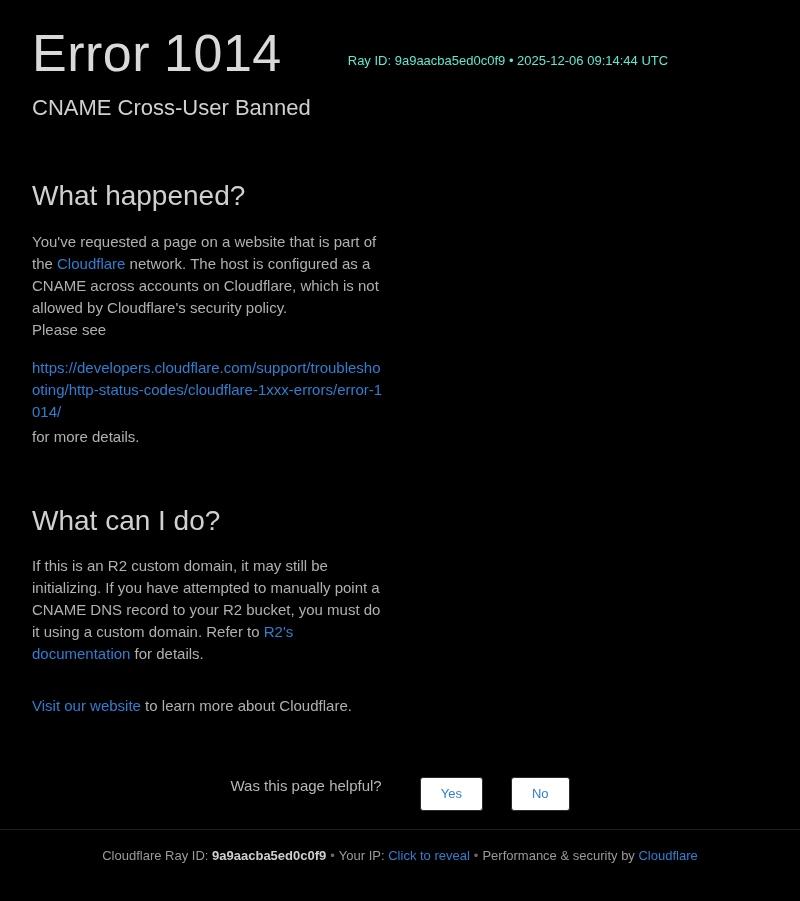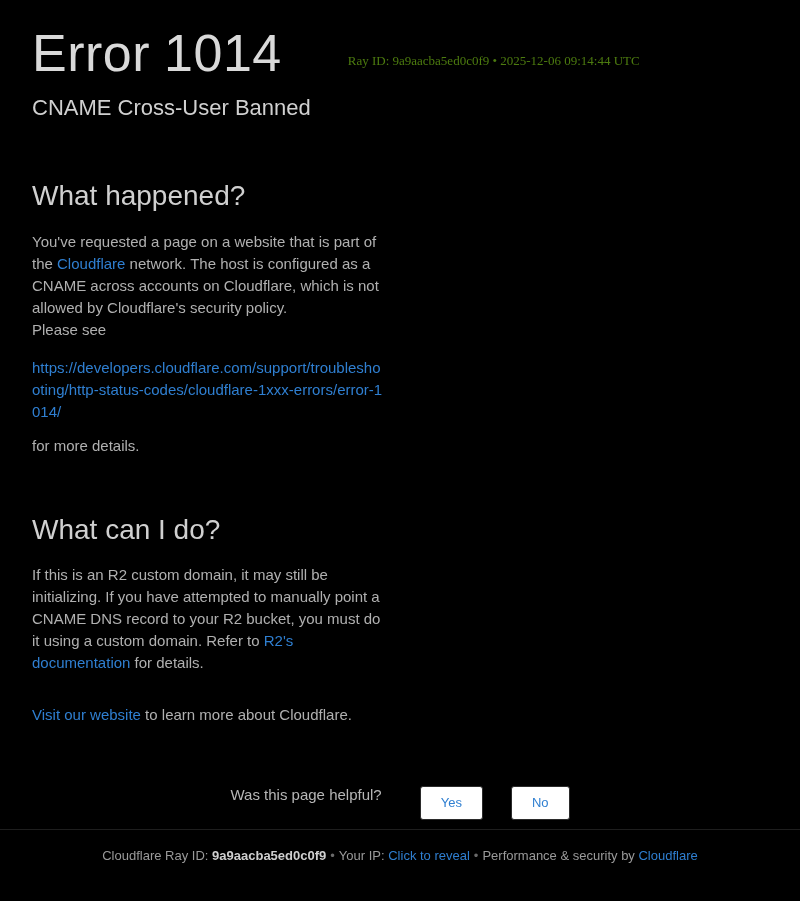--- a/index.html
+++ b/index.html
@@ -36,26 +36,25 @@
     letter-spacing: 0.5px;
     line-height: 1.2;
     margin: 0;
     white-space: nowrap;
   }
   .error-title .code {
     margin-left: 14px;
   }
   .ray-meta {
     font-size: 13px;
-    color: #4d7c0f;
+    color: #5eead4;
     margin-left: 18px;
     white-space: nowrap;
     position: relative;
     top: -6px;
-    font-family: Liberation Serif, serif;
   }
   .subtitle {
     font-size: 22px;
     font-weight: 400;
     color: #d0d0d0;
     margin: 10px 0 0 0;
     line-height: 1.3;
   }
   .section {
     margin-top: 56px;
@@ -154,21 +153,21 @@
       <div class="ray-meta">Ray ID: 9a9aacba5ed0c0f9 • 2025-12-06 09:14:44 UTC</div>
     </div>
 
     <h2 class="subtitle">CNAME Cross-User Banned</h2>
 
     <div class="section">
       <h2>What happened?</h2>
       <p class="body-text"><span>You've requested a page on a website that is part of the </span><a href="#">Cloudflare</a><span> network. The host is configured as a CNAME across accounts on Cloudflare, which is not allowed by Cloudflare's security policy.</span></p>
       <p class="body-text" style="margin-top:0;"><span>Please see</span></p>
       <p class="body-text" style="margin-top:16px;"><a class="link-block" href="#">https://developers.cloudflare.com/support/troubleshooting/http-status-codes/cloudflare-1xxx-errors/error-1014/</a></p>
-      <p class="body-text" style="margin-top:12px;">for more details.</p>
+      <p class="body-text" style="margin-top:3px;">for more details.</p>
     </div>
 
     <div class="section">
       <h2>What can I do?</h2>
       <p class="body-text"><span>If this is an R2 custom domain, it may still be initializing. If you have attempted to manually point a CNAME DNS record to your R2 bucket, you must do it using a custom domain. Refer to </span><a href="#">R2's documentation</a><span> for details.</span></p>
       <p class="visit-line"><a href="#">Visit our website</a><span> to learn more about Cloudflare.</span></p>
     </div>
 
     <div class="feedback">
       <span class="feedback-label">Was this page helpful?</span>

